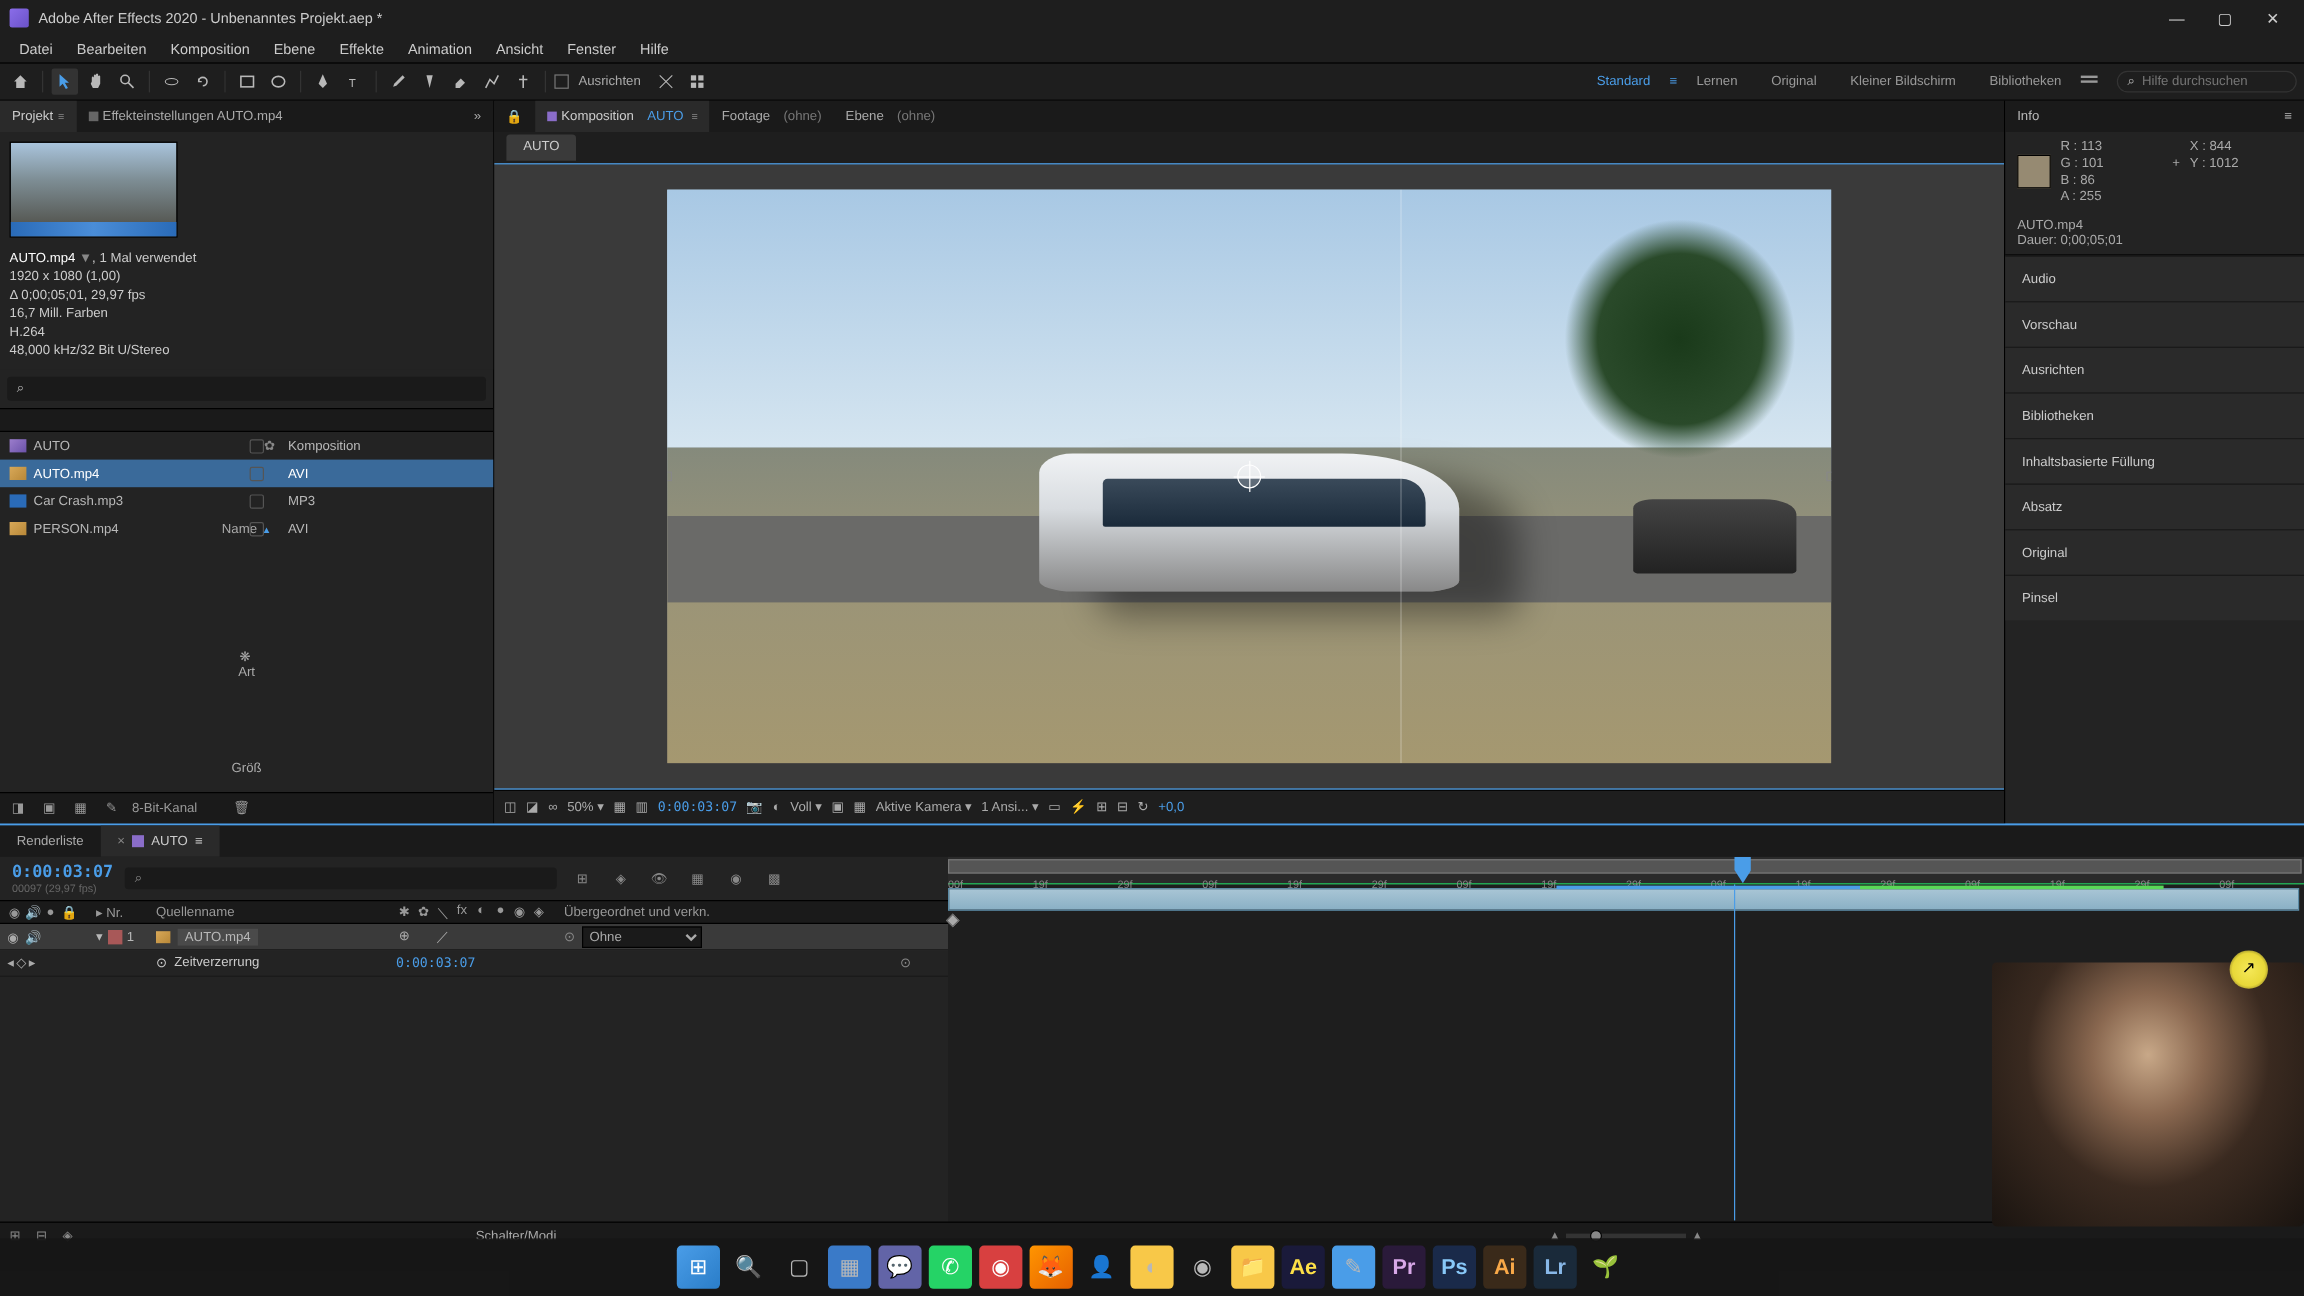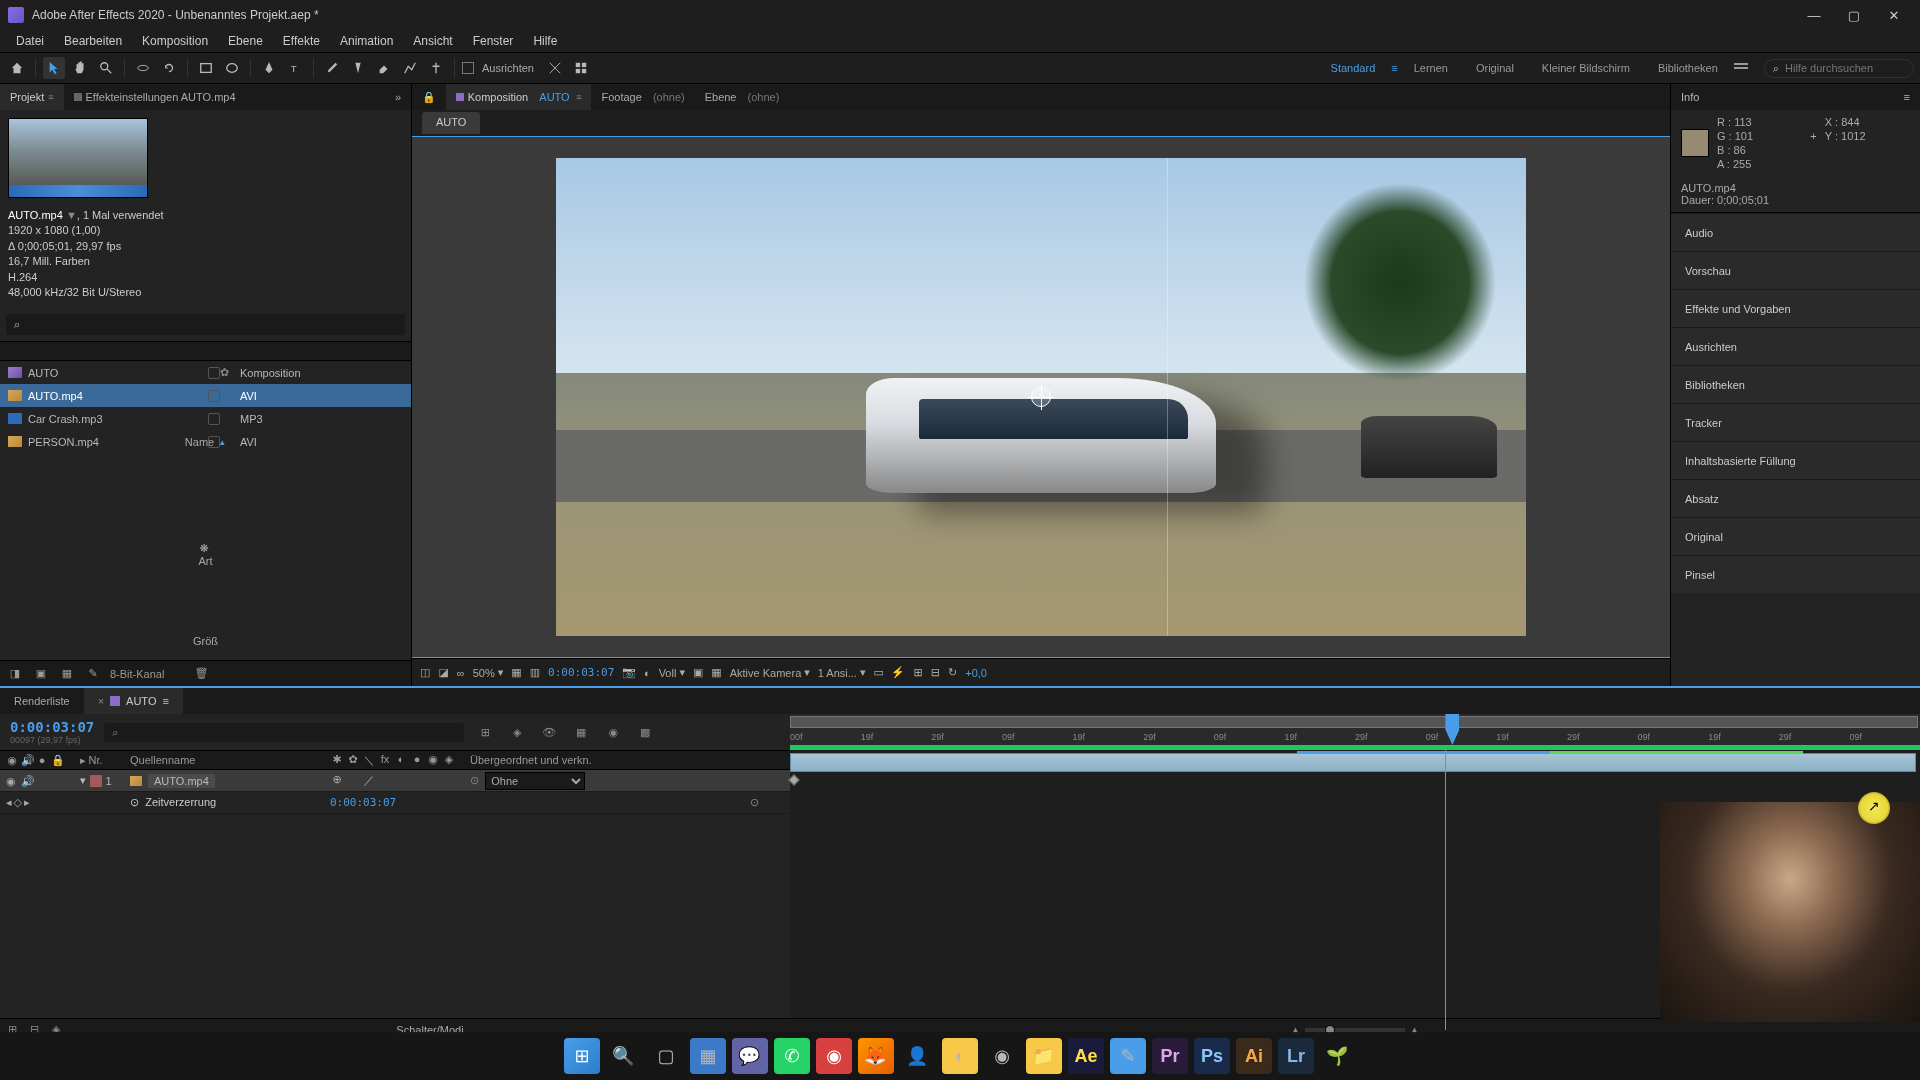--- a/index.html
+++ b/index.html
@@ -144,21 +144,21 @@
 .tl-layer-row .c4 span { width:14px; text-align:center; color:#aaa;}
 .tl-layer-row .c5 { flex:1; display:flex; align-items:center; gap:6px;}
 .tl-layer-row .c5 .link { color:#888;}
 .tl-layer-row .c5 select { background:#1a1a1a; color:#aaa; border:1px solid #000; padding:1px; width:100px;}
 .tl-prop-row { height:22px; display:flex; align-items:center; border-bottom:1px solid #1a1a1a;}
 .tl-prop-row .kf { width:80px; padding-left:6px; display:flex; gap:2px; color:#aaa;}
 .tl-prop-row .prop-name { width:250px; padding-left:50px; color:#ccc; display:flex; gap:6px;}
 .tl-prop-row .prop-val { color:#4a9de8; font-family:monospace;}
 
 .tl-right { flex: 1; background: #1e1e1e; position: relative; }
-.ruler { height: 36px; background: #2a2a2a; position: relative; border-bottom:5px solid #22c55e;}
+.ruler { height: 23px; background: #2a2a2a; position: relative; border-bottom:1px solid #22c55e;}
 .ruler .playhead { position:absolute; top:0; bottom:0; width:14px; background:#4a9de8; clip-path: polygon(0 0, 100% 0, 100% 50%, 50% 100%, 0 50%);}
 .ruler .tick { position:absolute; top:18px; color:#888; font-size:9px; }
 .ruler .work { position:absolute; left:0; right:2px; top:2px; height:12px; background:#555; border:1px solid #777;}
 .tl-track-area { position: relative; height: 280px; }
 .tl-track-area .playline { position:absolute; top:0; bottom:0; width:1px; background:#4a9de8; z-index:5;}
 .clip { position:absolute; top:3px; left:0; right:4px; height:19px; background: linear-gradient(180deg,#a8c5d5 0%, #8ab0c5 100%); border:1px solid #5a8aa5;}
 .clip .colorbar { position:absolute; top:-3px; right:10%; width:45%; height:3px; background:linear-gradient(90deg,#4a9de8 0%,#4a9de8 50%,#5ad858 50%,#5ad858 100%);}
 .kf-marker { position:absolute; top:26px; left:0; width:8px; height:8px; transform:rotate(45deg); background:#aaa; border:1px solid #666;}
 
 .tl-bottom { height:22px; background:#1a1a1a; display:flex; align-items:center; padding:0 8px; gap:10px; border-top:1px solid #000;}
@@ -486,24 +486,22 @@
       <div></div>
         <div></div>
     </div>
     <div class="rp-file">
       <div>AUTO.mp4</div>
       <div>Dauer: 0;00;05;01</div>
     </div>
     <div id="right-sections">
         <div class="rp-section">Audio</div>
         <div class="rp-section">Vorschau</div>
-        <div class="rp-section">Effekte und Vorgaben</div>
         <div class="rp-section">Ausrichten</div>
         <div class="rp-section">Bibliotheken</div>
-        <div class="rp-section">Tracker</div>
         <div class="rp-section">Inhaltsbasierte Füllung</div>
         <div class="rp-section">Absatz</div>
         <div class="rp-section">Original</div>
         <div class="rp-section">Pinsel</div>
       </div>
   </div>
 </div>
 
 <div class="timeline">
   <div class="tl-tabs">

